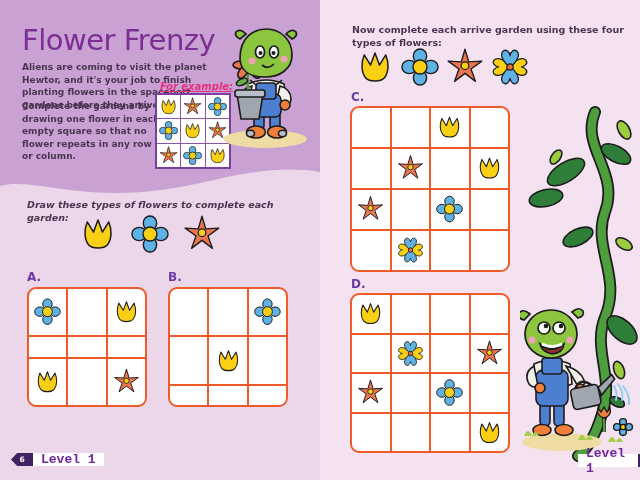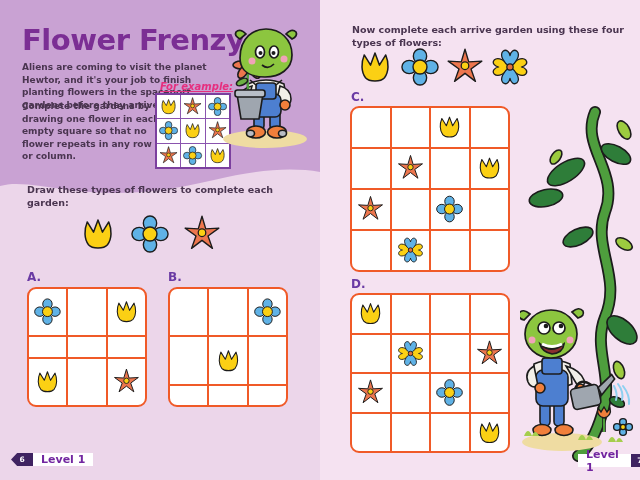--- a/index.html
+++ b/index.html
@@ -7,40 +7,40 @@
   #spread{
     position:relative;width:640px;height:480px;overflow:hidden;
     font-family:"DejaVu Sans","Liberation Sans",sans-serif;
   }
   .page{position:absolute;top:0;height:480px;width:320px;}
   #page-left{left:0;background:#ecd6ea;}
   #page-right{left:320px;background:#f5e2f1;}
   #wave-top{position:absolute;left:0;top:0;width:320px;height:210px;pointer-events:none;}
   .abs{position:absolute;}
   .title{
-    font-size:29px;font-weight:bold;color:#7b2e94;letter-spacing:-0.5px;line-height:1;
+    font-size:29px;font-weight:normal;color:#7b2e94;letter-spacing:-0.5px;line-height:1;
   }
   .body-text{font-size:9px;font-weight:bold;color:#4a3550;line-height:1.4;letter-spacing:0;}
   .pink-label{font-size:10px;font-weight:bold;font-style:italic;color:#e62f7e;text-decoration:underline;}
   .instr{font-size:9.5px;font-weight:bold;color:#4a3550;line-height:1.35;}
   .puz-label{font-size:12px;font-weight:bold;color:#6a3aa4;}
   .grid{display:grid;overflow:hidden;}
   .example-grid{background:#8a54ae;border:2px solid #7b3f9e;gap:1px;}
   .puzzle-grid{background:#f05a28;border:2.5px solid #f05a28;border-radius:9px;gap:2px;}
   .cell{background:#ffffff;display:flex;align-items:center;justify-content:center;}
   .cell svg{width:72%;height:72%;}
   .example-grid .cell svg{width:82%;height:82%;}
   .flower-key{display:flex;align-items:center;justify-content:center;}
   .flower-key svg{flex:0 0 auto;}
   #key-left svg{width:38px;height:38px;margin:0 7px;}
   #key-right svg{width:38px;height:38px;margin:0 3.5px;}
   .footer{position:absolute;display:flex;align-items:stretch;height:13px;}
   .level-box{
-    background:#ffffff;color:#7226a0;font-size:11px;font-weight:bold;
-    display:flex;align-items:center;padding:0 8px;
+    background:#ffffff;color:#7226a0;font-size:13px;font-weight:bold;
+    display:flex;align-items:center;padding:0 8px;font-family:Liberation Mono, monospace;
   }
   .page-tag{
     background:#3f2361;color:#ffffff;font-size:7.5px;font-weight:bold;width:22px;
     display:flex;align-items:center;justify-content:center;
   }
   .tag-left{clip-path:polygon(0 50%,28% 0,100% 0,100% 100%,28% 100%);}
   .tag-right{clip-path:polygon(0 0,72% 0,100% 50%,72% 100%,0 100%);}
   .illust{pointer-events:none;}
 </style>
 </head>
@@ -173,21 +173,21 @@
         <ellipse cx="44" cy="28" rx="4.5" ry="6" fill="#ffffff"></ellipse>
         <ellipse cx="58" cy="28" rx="4.5" ry="6" fill="#ffffff"></ellipse>
         <circle cx="44.5" cy="29" r="2" fill="#1c1c1c" stroke="none"></circle>
         <circle cx="57.5" cy="29" r="2" fill="#1c1c1c" stroke="none"></circle>
         <path d="M46,41 q6,5 12,-1" fill="none"></path>
       </g>
       <circle cx="36" cy="37" r="3.5" fill="#f0a3b8"></circle>
       <circle cx="68" cy="35" r="3.5" fill="#f0a3b8"></circle>
     </svg>
 
-    <div class="abs instr" style="left:27px;top:184px;width:260px;">Draw these types of flowers to complete each garden:</div>
+    <div class="abs instr" style="left:27px;top:199px;width:260px;font-style:italic;">Draw these types of flowers to complete each garden:</div>
 
     <div class="abs flower-key" id="key-left" style="left:55px;top:213px;width:190px;height:42px;">
         <svg viewBox="0 0 60 60">
           <use href="#f-tulip"></use>
         </svg>
         <svg viewBox="0 0 60 60">
           <use href="#f-daisy"></use>
         </svg>
         <svg viewBox="0 0 60 60">
           <use href="#f-star"></use>

